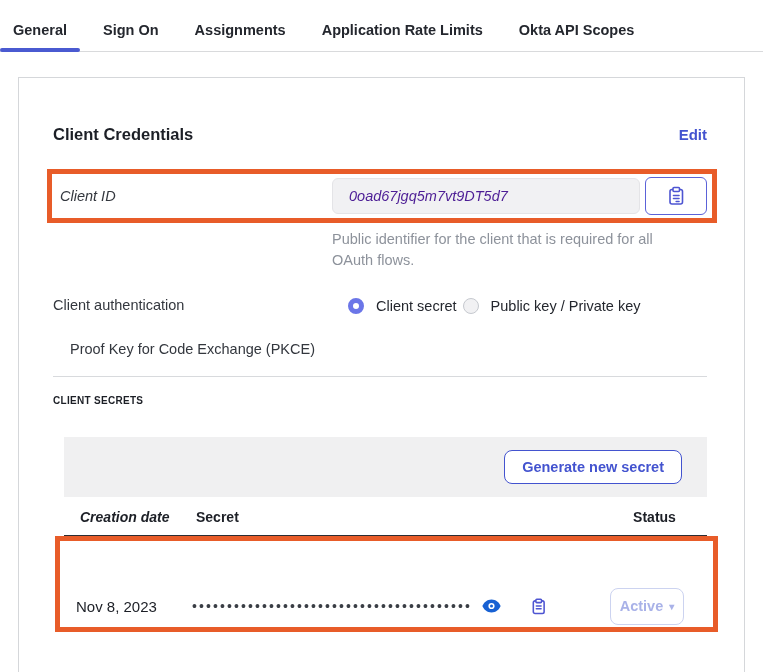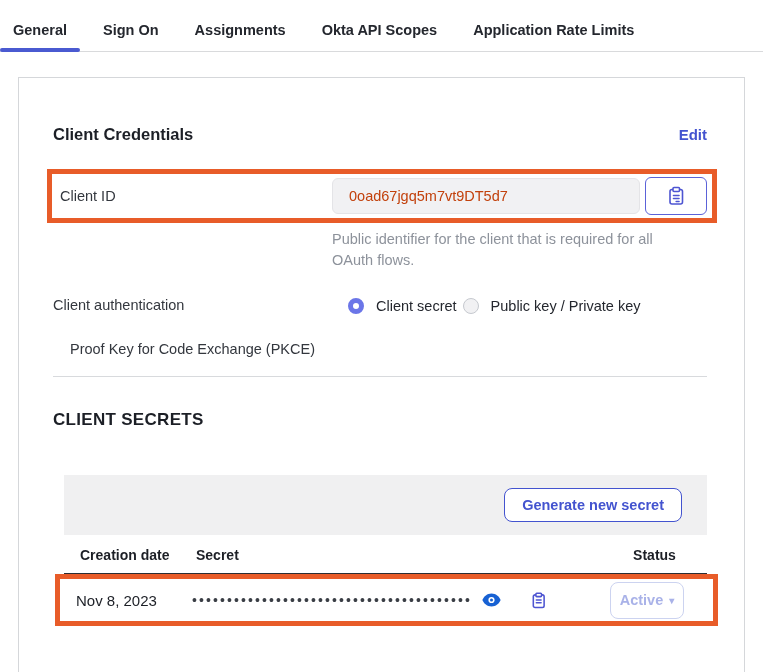--- a/index.html
+++ b/index.html
@@ -26,57 +26,57 @@
     height:620px;padding:0 37px 0 34px;}
   .head-row{margin-top:47px;display:flex;justify-content:space-between;align-items:center;gap:20px;}
   .section-title{font-size:16.5px;font-weight:700;color:#1c1f26;}
   .edit-link{font-size:15px;font-weight:700;color:var(--link);cursor:pointer;}
   
   .form-row{display:flex;align-items:flex-start;}
   .row-label{width:279px;flex-shrink:0;font-size:14.5px;color:#33373e;padding-top:2px;}
   .row-control{flex:1;}
   
   .clientid-wrap{border:5px solid var(--highlight);margin:25px -10px 0 -6px;
-    padding:3px 5px 3px 4px;display:flex;align-items:center;}
+    padding:3px 5px 3px 4px;display:flex;align-items:center;font-style:italic;}
   .clientid-wrap .row-label{width:276px;padding-left:4px;padding-top:0;}
   .clientid-controls{flex:1;display:flex;align-items:center;gap:5px;}
   .id-field{flex:1;height:36px;background:#f1f1f3;border:1px solid #e4e4e7;
     border-radius:6px;display:flex;align-items:center;padding-left:16px;
-    font-size:14.5px;color:#c2410c;}
+    font-size:14.5px;color:#4c1d95;}
   .copy-btn{width:62px;height:38px;background:#fff;border:1.5px solid #5b62d8;
     border-radius:6px;display:flex;align-items:center;justify-content:center;cursor:pointer;}
   .helper{margin-left:279px;max-width:336px;font-size:14.5px;line-height:21px;
     color:#8d929b;margin-top:6px;}
   
   .auth-row{margin-top:24px;gap:16px;}
   .opt-col{display:flex;flex-direction:row;gap:6px;}
   .opt{display:flex;align-items:center;gap:12px;height:22px;cursor:pointer;}
   .radio{width:16px;height:16px;border-radius:50%;flex-shrink:0;}
   .radio.on{border:5px solid #6b76e8;background:#fff;}
   .radio.off{border:1.5px solid #c6c9cf;background:#f1f1f3;}
   .opt-label{font-size:14.5px;color:#24272e;}
   .pkce-row{margin-top:22px;text-align:center;}
   .divider{margin-top:19px;border-top:1px solid #d8dadd;}
   
-  .secrets-title{margin-top:33px;font-size:17px;font-weight:700;
+  .secrets-title{margin-top:18px;font-size:10px;font-weight:700;
     letter-spacing:.3px;color:#1c1f26;}
-  .panel{margin:45px 0 0 11px;background:#f0f0f1;height:60px;display:flex;
+  .panel{margin:31px 0 0 11px;background:#f0f0f1;height:60px;display:flex;
     align-items:center;justify-content:flex-end;padding-right:25px;}
   .generate-btn{height:34px;padding:0 17px;background:#fff;
     border:1px solid var(--link);border-radius:8px;color:var(--link);
     font-weight:700;font-size:14.5px;cursor:pointer;}
   .table{margin-left:11px;}
   .thead{display:flex;align-items:center;padding:12px 6px 10px 16px;
     border-bottom:1px solid #2a2d34;font-weight:700;font-size:14px;color:#1c1f26;}
-  .th-date{width:116px;}
+  .th-date{width:116px;font-style:italic;}
   .th-secret{flex:1;}
   .th-status{width:97px;padding-left:4px;text-align:center;}
   .row-wrap{border:5px solid var(--highlight);margin-left:-9px;margin-right:-11px;}
   .secret-row{display:flex;align-items:center;height:42px;
-    padding:0 6px 0 16px;background:#fff;}
+    padding:0 6px 0 16px;background:#fff;margin-top:44px;}
   .col-date{width:116px;font-size:15px;color:#1c1f26;}
   .col-secret{flex:1;display:flex;align-items:center;}
   .dots{font-size:14px;letter-spacing:2.1px;color:#3a3e45;white-space:nowrap;
     overflow:hidden;max-width:330px;}
   .icon-btn{background:none;border:none;display:flex;align-items:center;cursor:pointer;padding:0;}
   .eye-btn{margin-left:10px;}
   .clip-btn{margin-left:28px;}
   .col-status{width:97px;margin-left:auto;display:flex;}
   .status-btn{width:74px;height:37px;background:#fff;
     border:1.5px solid var(--muted-status-border);border-radius:8px;
@@ -84,22 +84,22 @@
     display:flex;align-items:center;justify-content:center;gap:6px;}
   .status-caret{font-size:10px;}
 </style>
 </head>
 <body>
 
 <nav class="tabbar">
   <div class="tab active">General</div>
   <div class="tab">Sign On</div>
   <div class="tab">Assignments</div>
+  <div class="tab">Application Rate Limits</div>
   <div class="tab">Okta API Scopes</div>
-  <div class="tab">Application Rate Limits</div>
 </nav>
 
 <main class="card">
 
   <div class="head-row">
     <h2 class="section-title">Client Credentials</h2>
     <a class="edit-link">Edit</a>
   </div>
 
   <div class="clientid-wrap">

